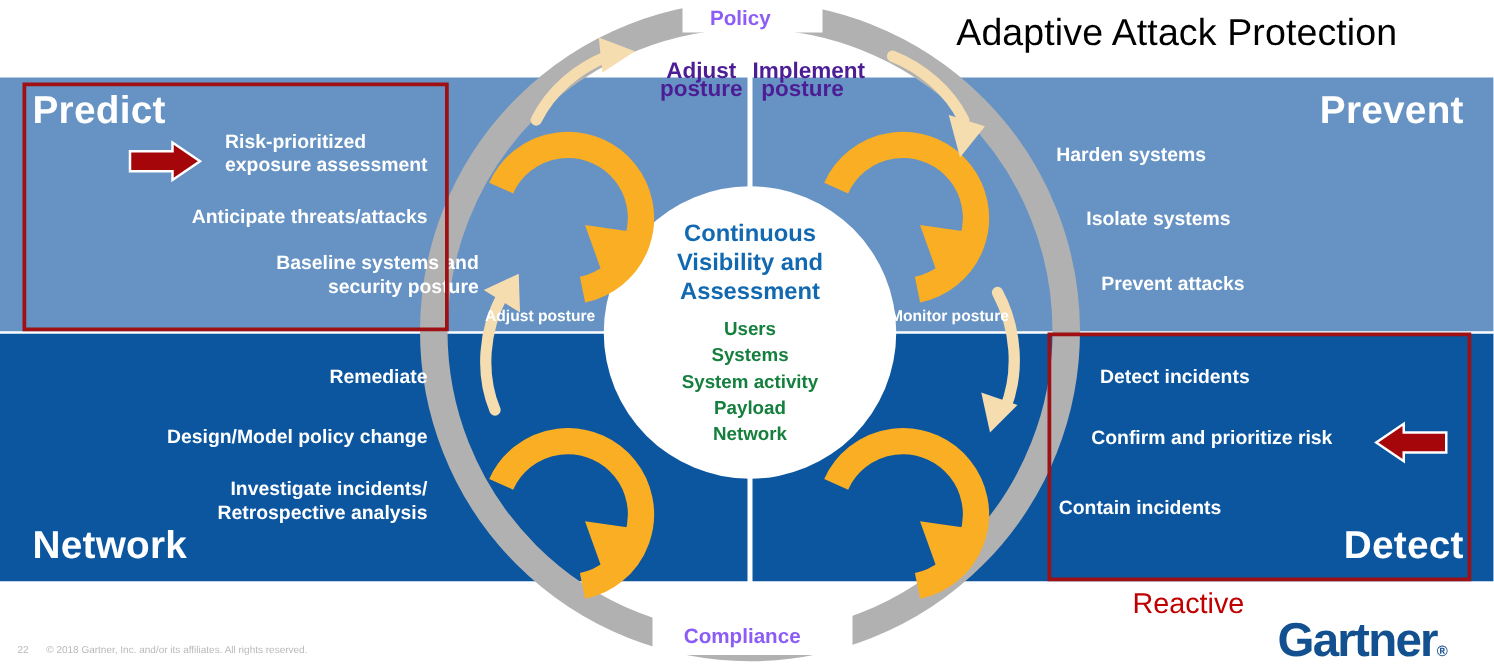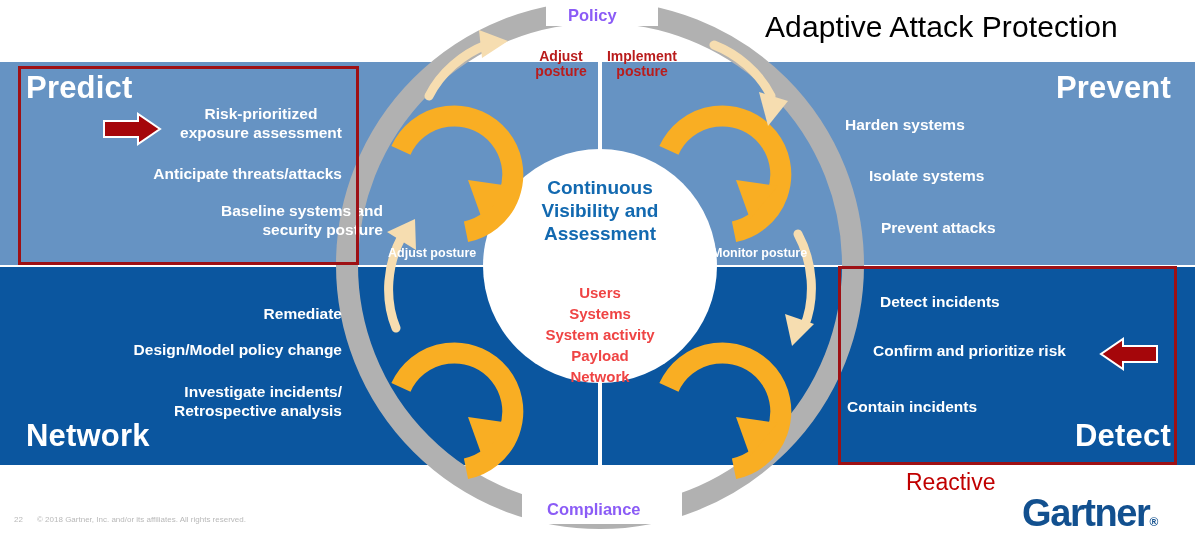--- a/index.html
+++ b/index.html
@@ -65,31 +65,31 @@
   .bullet {
     position: absolute;
     font-size: 15.5px;
     font-weight: bold;
     color: #ffffff;
     line-height: 19px;
     white-space: pre-line;
   }
 
   
-  #predict-b1 { right: 853px; top: 104px; text-align: center; }
+  #predict-b1 { right: 853px; top: 104px; text-align: left; }
   #predict-b2 { right: 853px; top: 164px; }
   #predict-b3 { right: 812px; top: 201px; text-align: right; }
 
   
   #prevent-b1 { left: 845px; top: 115px; }
   #prevent-b2 { left: 869px; top: 166px; }
   #prevent-b3 { left: 881px; top: 218px; }
 
   
-  #respond-b1 { right: 853px; top: 304px; text-align: right; }
+  #respond-b1 { right: 853px; top: 292px; text-align: right; }
   #respond-b2 { right: 853px; top: 340px; text-align: right; }
   #respond-b3 { right: 853px; top: 382px; text-align: right; }
 
   
   #detect-b1 { left: 880px; top: 292px; }
   #detect-b2 { left: 873px; top: 341px; }
   #detect-b3 { left: 847px; top: 397px; }
 
   
   .redbox {
@@ -138,43 +138,42 @@
     white-space: pre-line;
   }
   #center-list {
     position: absolute;
     left: 500px;
     top: 253px;
     width: 200px;
     text-align: center;
     font-size: 15px;
     font-weight: bold;
-    color: #ef4444;
+    color: #15803d;
     line-height: 21px;
     white-space: pre-line;
-    margin-top: 29px;
   }
 
   
   .ring-label {
     position: absolute;
     font-size: 16.5px;
     font-weight: bold;
     color: #8b5cf6;
     white-space: nowrap;
   }
   #ring-policy     { left: 568px; top: 6px; }
   #ring-compliance { left: 547px; top: 500px; }
 
   
   .inner-label {
     position: absolute;
-    font-size: 14px;
-    font-weight: bold;
-    color: #b91c1c;
+    font-size: 18px;
+    font-weight: bold;
+    color: #4c1d95;
     text-align: center;
     line-height: 15px;
     white-space: pre-line;
   }
   #lbl-adjust-top    { left: 524px; top: 49px; width: 74px; }
   #lbl-implement-top { left: 602px; top: 49px; width: 80px; }
 
   .inner-label-white {
     position: absolute;
     font-size: 12.5px;

